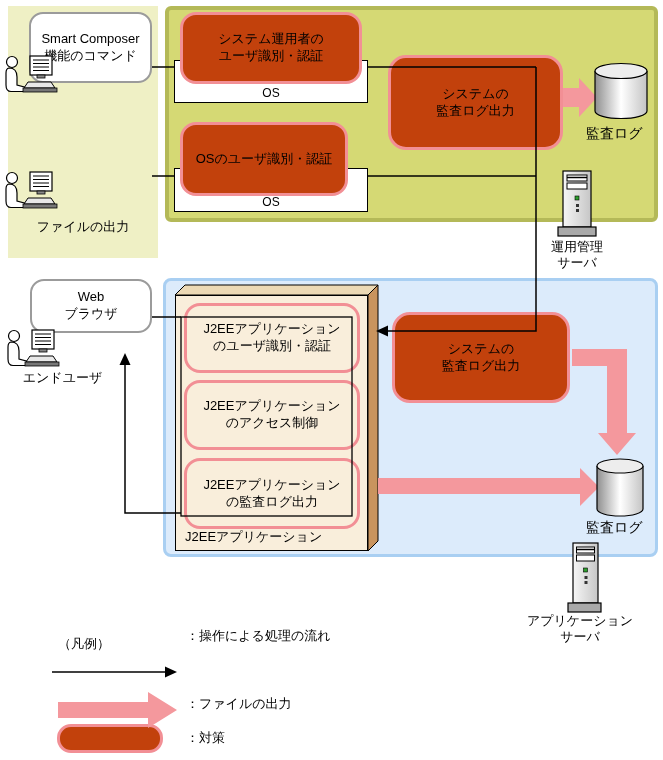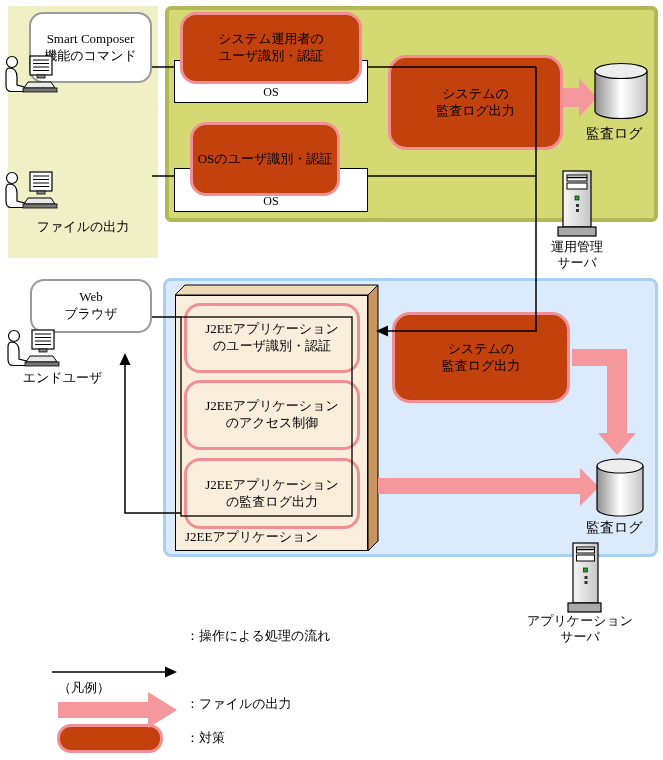--- a/index.html
+++ b/index.html
@@ -1,17 +1,17 @@
 <!DOCTYPE html>
 <html><head>
 <meta charset="utf-8">
 <style>
   html,body{margin:0;padding:0;background:#fff}
   #canvas{position:relative;width:663px;height:760px;background:#fff;overflow:hidden;
-          font-family:Liberation Serif, serif;color:#000;font-size:13px}
+          font-family:Liberation Sans, sans-serif;color:#000;font-size:13px}
   .abs{position:absolute;box-sizing:border-box}
   .flex-c{display:flex;flex-direction:column;align-items:center;justify-content:center;
           text-align:center;line-height:1.3}
   .panel-yellow{background:#eff0c5}
   .panel-olive{background:#d5d974;border:4px solid #b4b958;border-radius:6px}
   .panel-blue{background:#dcebfb;border:3px solid #a9cff2;border-radius:8px}
   .white-box{background:#fff;border:2px solid #9b9b9b;border-radius:14px}
   .pink{border:3px solid #f28f95;border-radius:16px}
   .pink-white{background:#c2410c}
   .pink-beige{background:#f9eedb}
@@ -44,21 +44,21 @@
     <span>OS</span>
   </div>
   <div class="abs os-rect z2" style="left:174px;top:168px;width:194px;height:44px">
     <span>OS</span>
   </div>
 
   <div class="abs pink pink-white flex-c z3" style="left:180px;top:12px;width:182px;height:72px">
     <div>システム運用者の</div>
     <div>ユーザ識別・認証</div>
   </div>
-  <div class="abs pink pink-white flex-c z3" style="left:190px;top:122px;width:150px;height:74px">
+  <div class="abs pink pink-white flex-c z3" style="left:180px;top:122px;width:168px;height:74px">
     <div>OSのユーザ識別・認証</div>
   </div>
 
   <div class="abs pink pink-white flex-c z3" style="left:388px;top:55px;width:175px;height:95px;border-radius:18px">
     <div>システムの</div>
     <div>監査ログ出力</div>
   </div>
 
   <div class="abs lbl" style="left:586px;top:125px;font-size:14px">監査ログ</div>
   <div class="abs lbl lbl-c" style="left:535px;top:239px;width:84px">
@@ -92,21 +92,21 @@
     <div>システムの</div>
     <div>監査ログ出力</div>
   </div>
 
   <div class="abs lbl" style="left:586px;top:519px;font-size:14px">監査ログ</div>
   <div class="abs lbl lbl-c" style="left:518px;top:613px;width:124px">
     <div>アプリケーション</div>
     <div>サーバ</div>
   </div>
 
-  <div class="abs lbl" style="left:58px;top:680px">（凡例）</div>
+  <div class="abs lbl" style="left:58px;top:636px">（凡例）</div>
   <div class="abs lbl" style="left:186px;top:628px">：操作による処理の流れ</div>
   <div class="abs lbl" style="left:186px;top:696px">：ファイルの出力</div>
   <div class="abs lbl" style="left:186px;top:730px">：対策</div>
   <div class="abs pink pink-white" style="left:57px;top:724px;width:106px;height:29px;border-radius:14px"></div>
 
   <svg class="overlay" width="663" height="760" viewBox="0 0 663 760">
     <defs>
       <linearGradient id="cylg" x1="0" y1="0" x2="1" y2="0">
         <stop offset="0" stop-color="#8f8f8f"></stop>
           <stop offset="0.5" stop-color="#ffffff"></stop>

